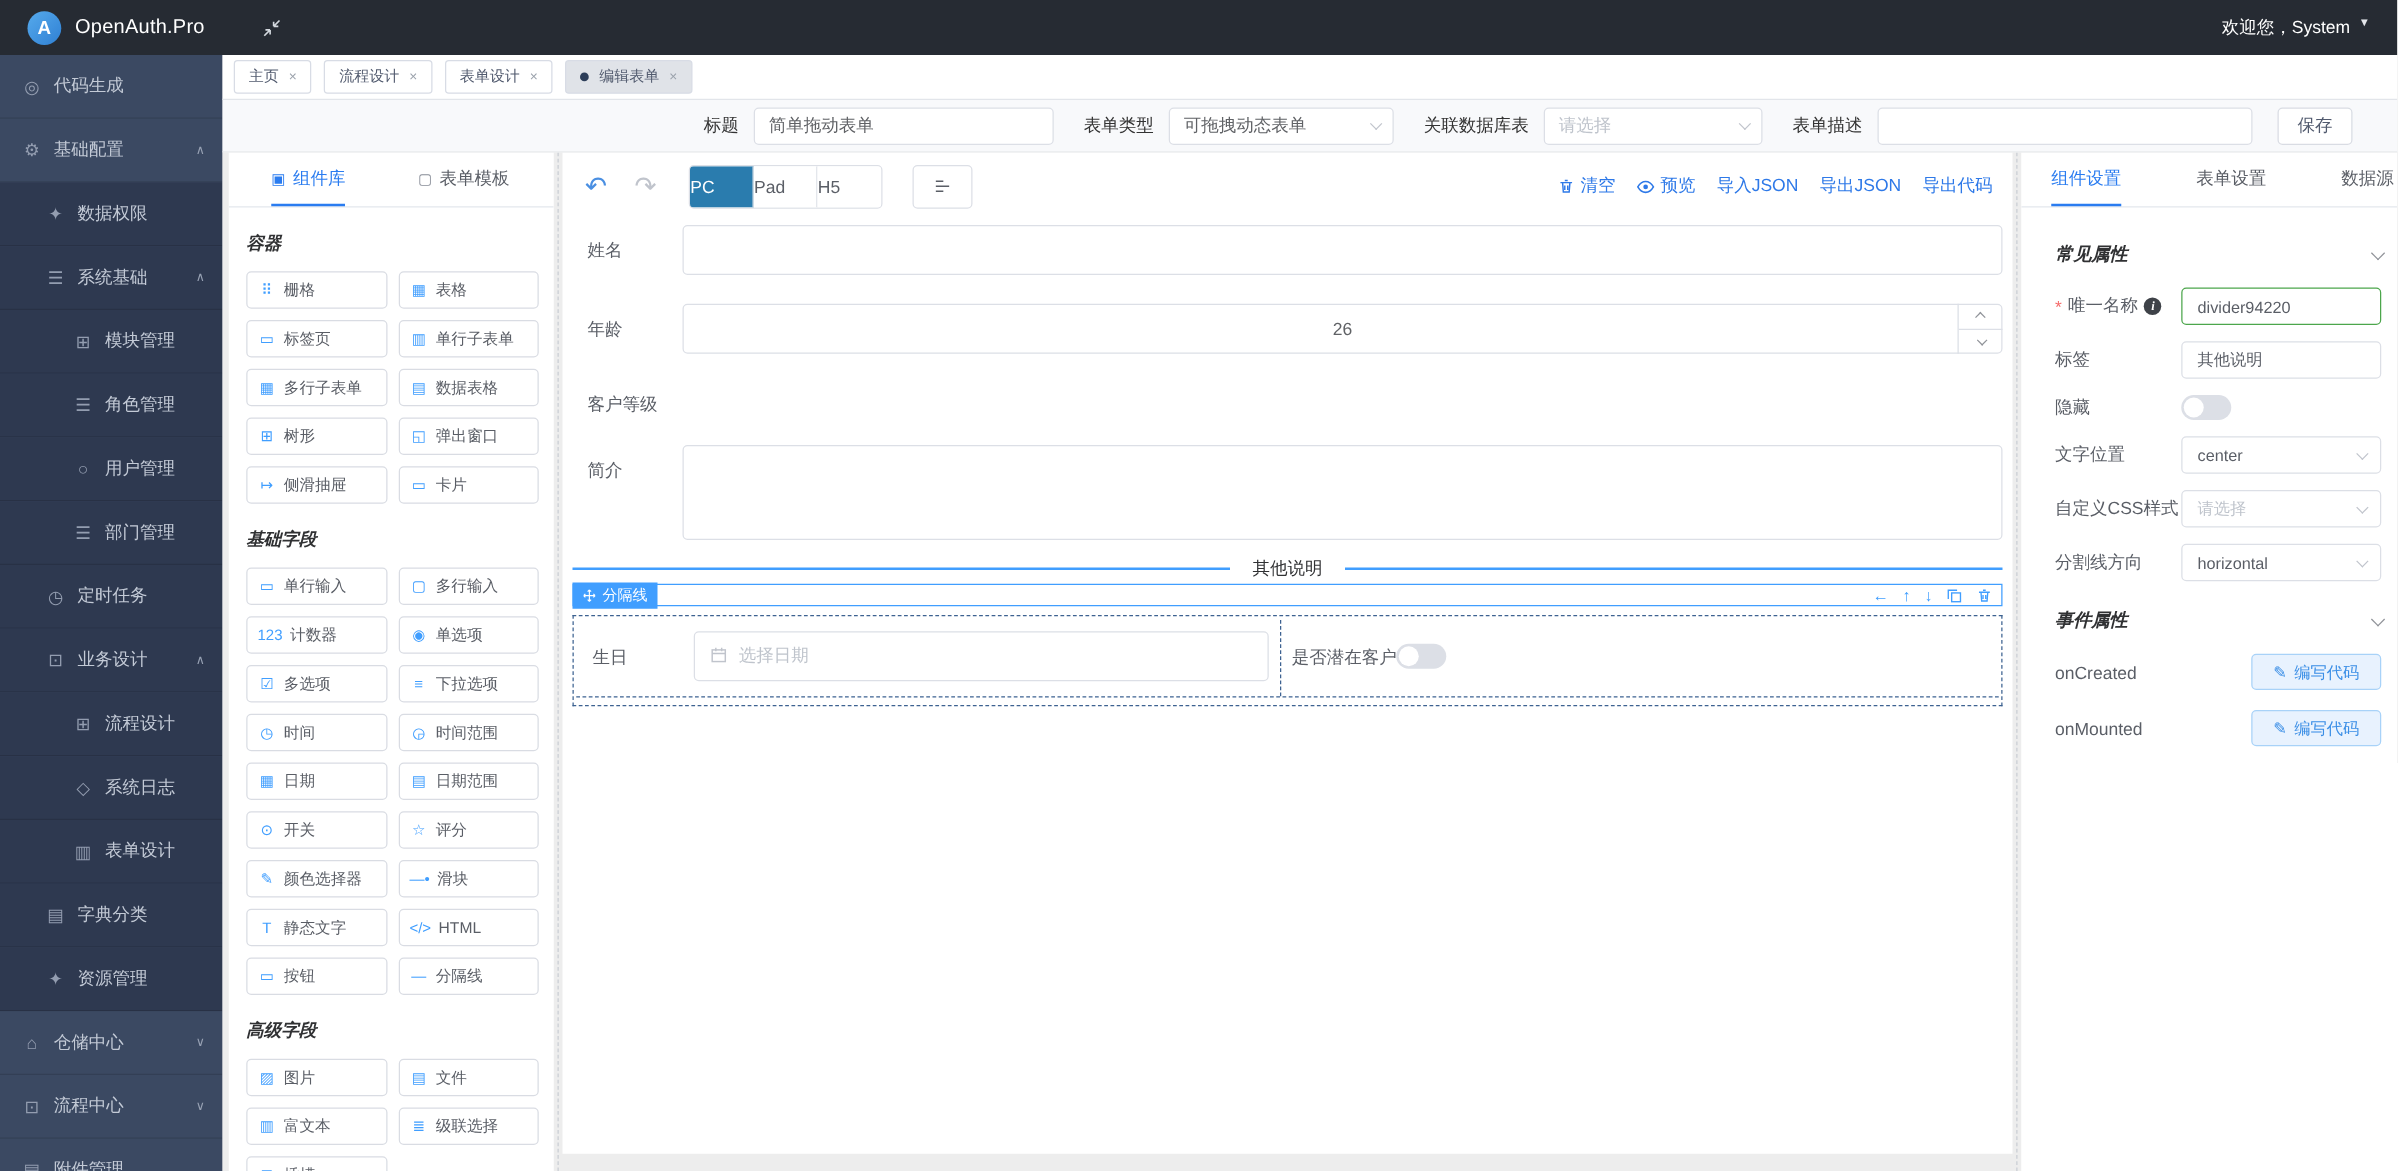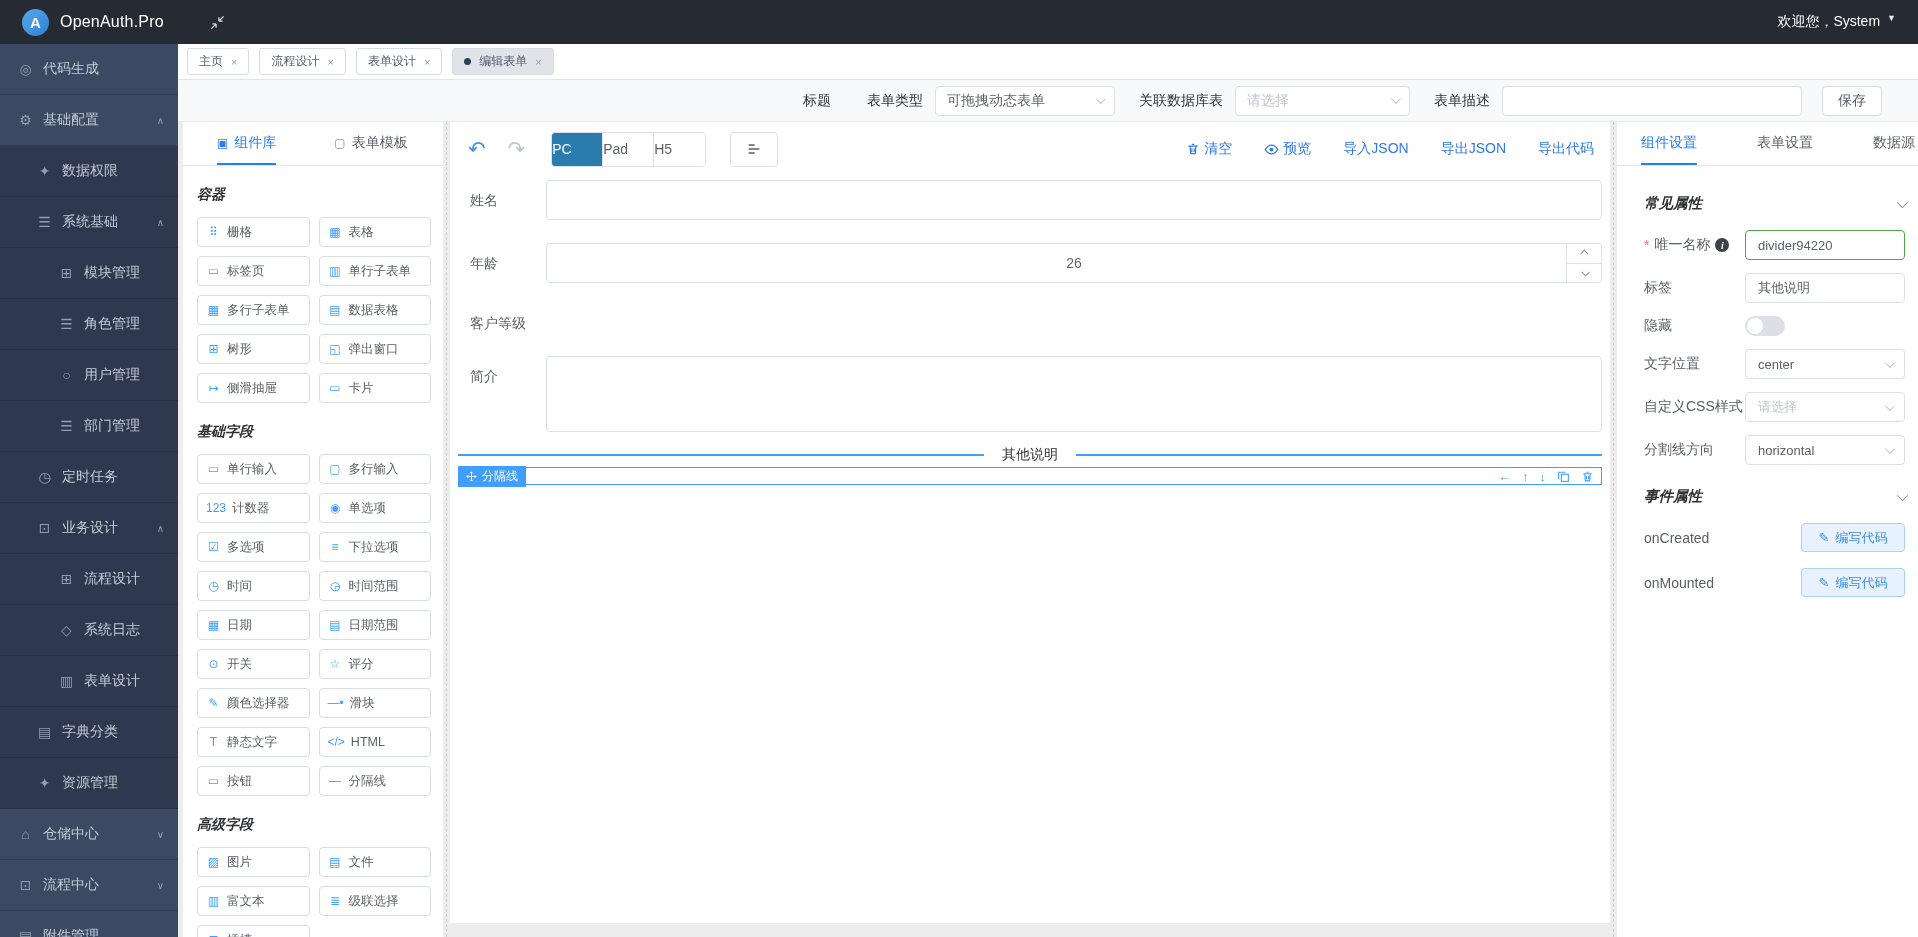--- a/index.html
+++ b/index.html
@@ -62,21 +62,21 @@
   
   .canvas{flex:1;background:#fff;margin-bottom:14px;display:flex;flex-direction:column;overflow:hidden}
   .cv-toolbar{height:54px;display:flex;align-items:center;padding:0 16px;flex-shrink:0}
   .undo{color:#4a8fe2;font-size:21px;cursor:pointer;margin-left:2px}
   .redo{color:#c0c4cc;font-size:21px;cursor:pointer;margin-left:22px}
   .devices{display:flex;border:1px solid #dcdfe6;border-radius:4px;overflow:hidden;margin-left:26px;height:35px}
   .device{width:51px;display:flex;align-items:center;font-size:14px;color:#5a5e66;background:#fff;border-right:1px solid #dcdfe6;cursor:pointer}
   .device:last-child{border-right:none}
   .device.active{background:#2a7cae;color:#fff}
   .outline-btn{width:48px;height:35px;border:1px solid #dcdfe6;border-radius:4px;margin-left:24px;display:flex;align-items:center;justify-content:center;color:#5a5e66;cursor:pointer}
-  .cv-links{margin-left:auto;display:flex;gap:32px;color:#2e79e8;font-size:14px}
+  .cv-links{margin-left:auto;display:flex;gap:17px;color:#2e79e8;font-size:14px}
   .cv-link{display:flex;align-items:center;gap:4px;cursor:pointer;white-space:nowrap}
   .cv-link svg{display:block}
 
   .cv-body{flex:1;padding:4px 8px;overflow:hidden}
   .fld{display:flex;margin-bottom:23px}
   .fld-label{width:88px;padding-left:12px;font-size:14px;color:#5a5e66;line-height:40px;flex-shrink:0;white-space:nowrap}
   .fld-ctrl{flex:1;position:relative}
   .input40{height:40px;border:1px solid #dcdfe6;border-radius:4px;background:#fff;font-size:14px;color:#606266;display:flex;align-items:center;padding:0 0}
   .center{justify-content:center}
   .spinner{position:absolute;right:0;top:0;bottom:0;width:36px;border-left:1px solid #dcdfe6;display:flex;flex-direction:column}
@@ -263,20 +263,23 @@
           <div class="tab active">
           <span class="tab-dot"></span>
           <span>编辑表单</span>
           <span class="tab-close">×</span>
         </div>
         </div>
     </div>
 
     <div class="form-header">
       <span class="fh-label">标题</span>
+      <div class="ipt w240">
+          <span>简单拖动表单</span>
+        </div>
       <span class="fh-label">表单类型</span>
       <div class="ipt sel w192">
         <span>可拖拽动态表单</span>
           <span class="caret-d"></span>
       </div>
       <span class="fh-label">关联数据库表</span>
       <div class="ipt sel w175">
         <span class="ph">请选择</span>
           <span class="caret-d"></span>
       </div>
@@ -563,20 +566,40 @@
                   </svg>
               </span>
               <span>
                 <svg width="13" height="13" viewBox="0 0 24 24">
                     <path d="M4 7h16M10 4h4M7 7l1 13h8l1-13M10 11v6M14 11v6" stroke="currentColor" stroke-width="2" fill="none"></path>
                   </svg>
               </span>
             </div>
           </div>
 
+          <div class="grid-sel">
+            <div class="grid-inner">
+              <div class="gcell1">
+                <span class="g-label">生日</span>
+                <div class="date-ipt">
+                  <span class="cal">
+                    <svg width="14" height="14" viewBox="0 0 24 24">
+                        <rect x="3" y="5" width="18" height="16" fill="none" stroke="currentColor" stroke-width="2"></rect>
+                        <path d="M3 10h18M8 2v5M16 2v5" stroke="currentColor" stroke-width="2"></path>
+                      </svg>
+                  </span>
+                  <span>选择日期</span>
+                </div>
+              </div>
+              <div class="gcell2">
+                <span class="sw-label">是否潜在客户</span>
+                <div class="switch"></div>
+              </div>
+            </div>
+          </div>
 
         </div>
       </section>
 
       <div class="vsep"></div>
 
       <section class="inspector">
         <div class="ins-tabs">
           <div class="p-tab active">组件设置</div>
           <div class="p-tab">表单设置</div>

